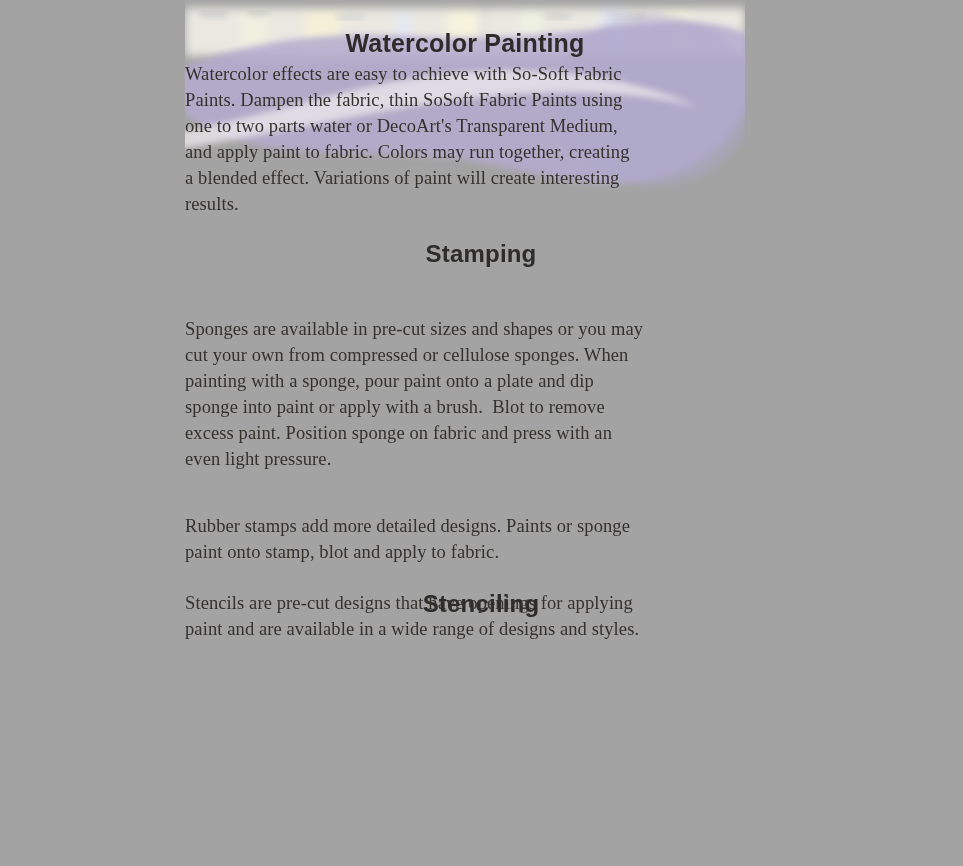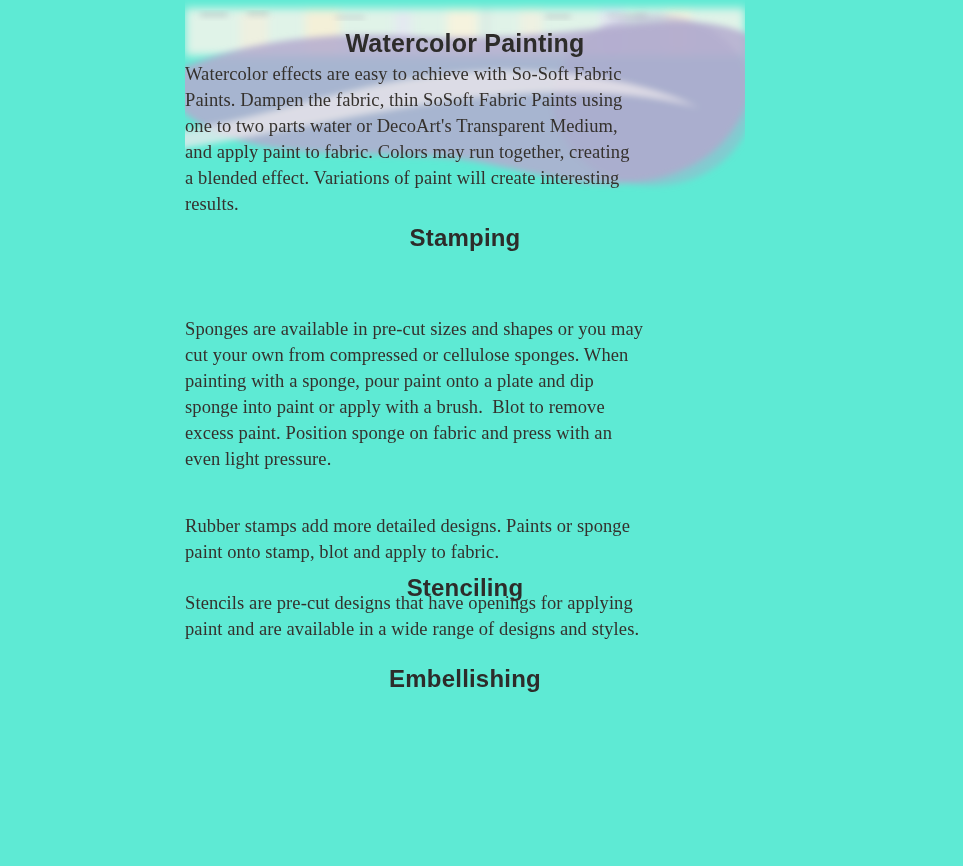--- a/index.html
+++ b/index.html
@@ -4,21 +4,21 @@
 <style>
   html, body {
     margin: 0;
     padding: 0;
     background: #ffffff;
   }
   .canvas {
     position: relative;
     width: 963px;
     height: 866px;
-    background: #5eead4;
+    background: #a3a3a3;
     overflow: hidden;
     font-family: "Liberation Serif", "DejaVu Serif", serif;
   }
   .content {
     position: absolute;
     left: 185px;
     top: 0;
     width: 560px;
     height: 866px;
   }
@@ -56,21 +56,21 @@
     margin: 0;
     letter-spacing: 0.2px;
   }
   h2.section {
     font-family: "Liberation Sans", "DejaVu Sans", sans-serif;
     font-weight: bold;
     font-size: 24px;
     line-height: 32px;
     color: #2d2c2a;
     text-align: center;
-    margin: 0;
+    margin: 16px;
     letter-spacing: 0.2px;
   }
   
   .pos-title        { top: 26px; }
   .pos-watercolor-p { top: 61px; }
   .pos-stamping-h   { top: 222px; }
   .pos-stamping-p1  { top: 255px; }
   .pos-stamping-p2  { top: 316px; }
   .pos-stamping-p3  { top: 513px; }
   .pos-stencil-h    { top: 572px; }
@@ -144,17 +144,16 @@
 even light pressure.</p>
 
     <p class="body block pos-stamping-p3">Rubber stamps add more detailed designs. Paints or sponge
 paint onto stamp, blot and apply to fabric.</p>
 
     <h2 class="section block pos-stencil-h">Stenciling</h2>
 
     <p class="body block pos-stencil-p">Stencils are pre-cut designs that have openings for applying
 paint and are available in a wide range of designs and styles.</p>
 
-    <h2 class="section block pos-embell-h">Embellishing</h2>
 
 
   </div>
 </div>
 
 </body></html>

